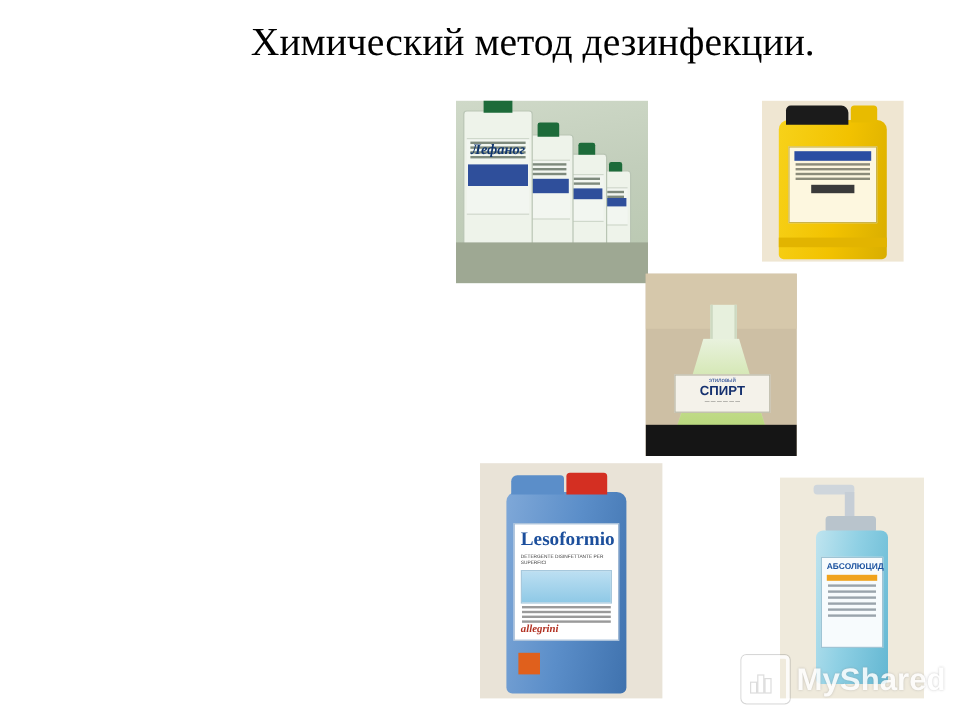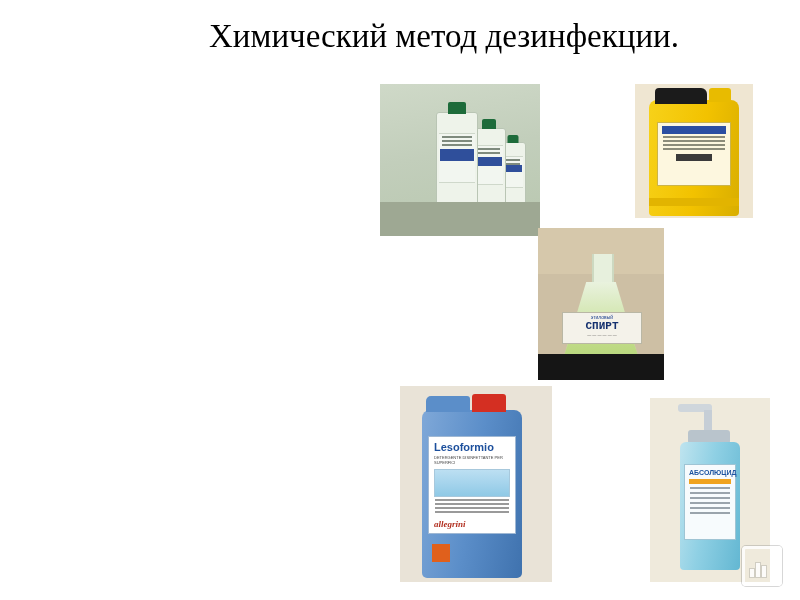--- a/index.html
+++ b/index.html
@@ -262,21 +262,21 @@
   }
   .ph-flask .flabel .t1 {
     text-align: center;
     font-family: "Liberation Sans", sans-serif;
     font-size: 5px;
     color: #1a3f8f;
     margin-top: 1px;
   }
   .ph-flask .flabel .t2 {
     text-align: center;
-    font-family: Liberation Mono, monospace;
+    font-family: Liberation Sans, sans-serif;
     font-weight: bold;
     font-size: 11px;
     color: #14306e;
     line-height: 12px;
   }
   .ph-flask .flabel .t3 {
     text-align: center;
     font-family: "Liberation Sans", sans-serif;
     font-size: 4px;
     color: #333333;
@@ -322,23 +322,23 @@
   .ph-blue .can .lbl {
     position: absolute;
     left: 6px; right: 6px;
     top: 26px;
     height: 96px;
     background: #ffffff;
     border: 1px solid #9fb8d4;
   }
   .ph-blue .can .lbl .brand {
     margin: 4px 0 0 5px;
-    font-family: Liberation Sans, sans-serif;
+    font-family: Liberation Serif, serif;
     font-weight: bold;
-    font-size: 11px;
+    font-size: 16px;
     color: #1c4f9c;
   }
   .ph-blue .can .lbl .sub {
     margin: 2px 5px 0 5px;
     font-family: "Liberation Sans", sans-serif;
     font-size: 4px;
     color: #444444;
   }
   .ph-blue .can .lbl .pic {
     margin: 4px 5px 0 5px;
@@ -507,20 +507,31 @@
       </div>
       <div class="btl b2">
         <div class="cap"></div>
         <div class="label">
           <span class="ln"></span>
             <span class="ln"></span>
             <span class="ln"></span>
         </div>
         <div class="blue"></div>
       </div>
+      <div class="btl b1">
+        <div class="cap"></div>
+        <div class="label">
+          <span class="ln"></span>
+            <span class="ln"></span>
+            <span class="ln"></span>
+            <span class="ln"></span>
+        </div>
+        <div class="brand">Лефаног</div>
+        <div class="blue"></div>
+      </div>
       <div class="shelf"></div>
     </div>
 
     <div class="ph-yellow">
       <div class="can">
         <div class="handle"></div>
         <div class="neck"></div>
         <div class="lbl">
           <div class="hdr"></div>
           <div class="ln"></div>
@@ -583,15 +594,16 @@
     </div>
 
   </div>
 
   <div class="watermark">
     <div class="wm-icon">
       <i></i>
         <i></i>
         <i></i>
     </div>
+    <div class="wm-text">MyShared</div>
   </div>
 
 </div>
 
 </body></html>

